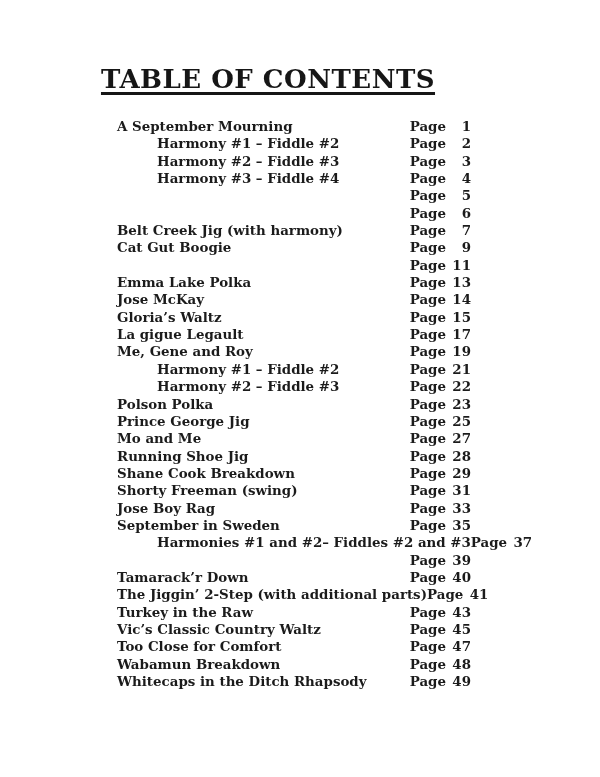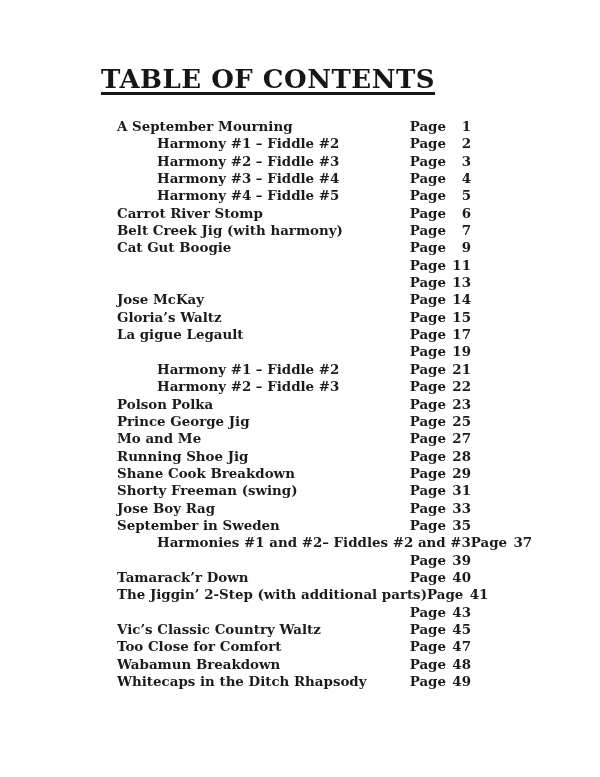--- a/index.html
+++ b/index.html
@@ -99,29 +99,27 @@
 
   <div class="row indent">
     <span class="song">Harmony #3 – Fiddle #4</span>
     <span class="pagecol">
       <span class="pageword">Page</span>
       <span class="pagenum">4</span>
     </span>
   </div>
 
   <div class="row indent">
-    <span class="song">Harmony #4 – Fiddle #5</span>
     <span class="pagecol">
       <span class="pageword">Page</span>
       <span class="pagenum">5</span>
     </span>
   </div>
 
   <div class="row">
-    <span class="song">Carrot River Stomp</span>
     <span class="pagecol">
       <span class="pageword">Page</span>
       <span class="pagenum">6</span>
     </span>
   </div>
 
   <div class="row">
     <span class="song">Belt Creek Jig (with harmony)</span>
     <span class="pagecol">
       <span class="pageword">Page</span>
@@ -138,20 +136,21 @@
   </div>
 
   <div class="row">
     <span class="pagecol">
       <span class="pageword">Page</span>
       <span class="pagenum">11</span>
     </span>
   </div>
 
   <div class="row">
+    <span class="song">Emma Lake Polka</span>
     <span class="pagecol">
       <span class="pageword">Page</span>
       <span class="pagenum">13</span>
     </span>
   </div>
 
   <div class="row">
     <span class="song">Jose McKay</span>
     <span class="pagecol">
       <span class="pageword">Page</span>
@@ -169,20 +168,21 @@
 
   <div class="row">
     <span class="song">La gigue Legault</span>
     <span class="pagecol">
       <span class="pageword">Page</span>
       <span class="pagenum">17</span>
     </span>
   </div>
 
   <div class="row">
+    <span class="song">Me, Gene and Roy</span>
     <span class="pagecol">
       <span class="pageword">Page</span>
       <span class="pagenum">19</span>
     </span>
   </div>
 
   <div class="row indent">
     <span class="song">Harmony #1 – Fiddle #2</span>
     <span class="pagecol">
       <span class="pageword">Page</span>
@@ -287,20 +287,21 @@
 
   <div class="row">
     <span class="song">The Jiggin’ 2-Step (with additional parts)</span>
     <span class="pagecol">
       <span class="pageword">Page</span>
       <span class="pagenum">41</span>
     </span>
   </div>
 
   <div class="row">
+    <span class="song">Turkey in the Raw</span>
     <span class="pagecol">
       <span class="pageword">Page</span>
       <span class="pagenum">43</span>
     </span>
   </div>
 
   <div class="row">
     <span class="song">Vic’s Classic Country Waltz</span>
     <span class="pagecol">
       <span class="pageword">Page</span>

